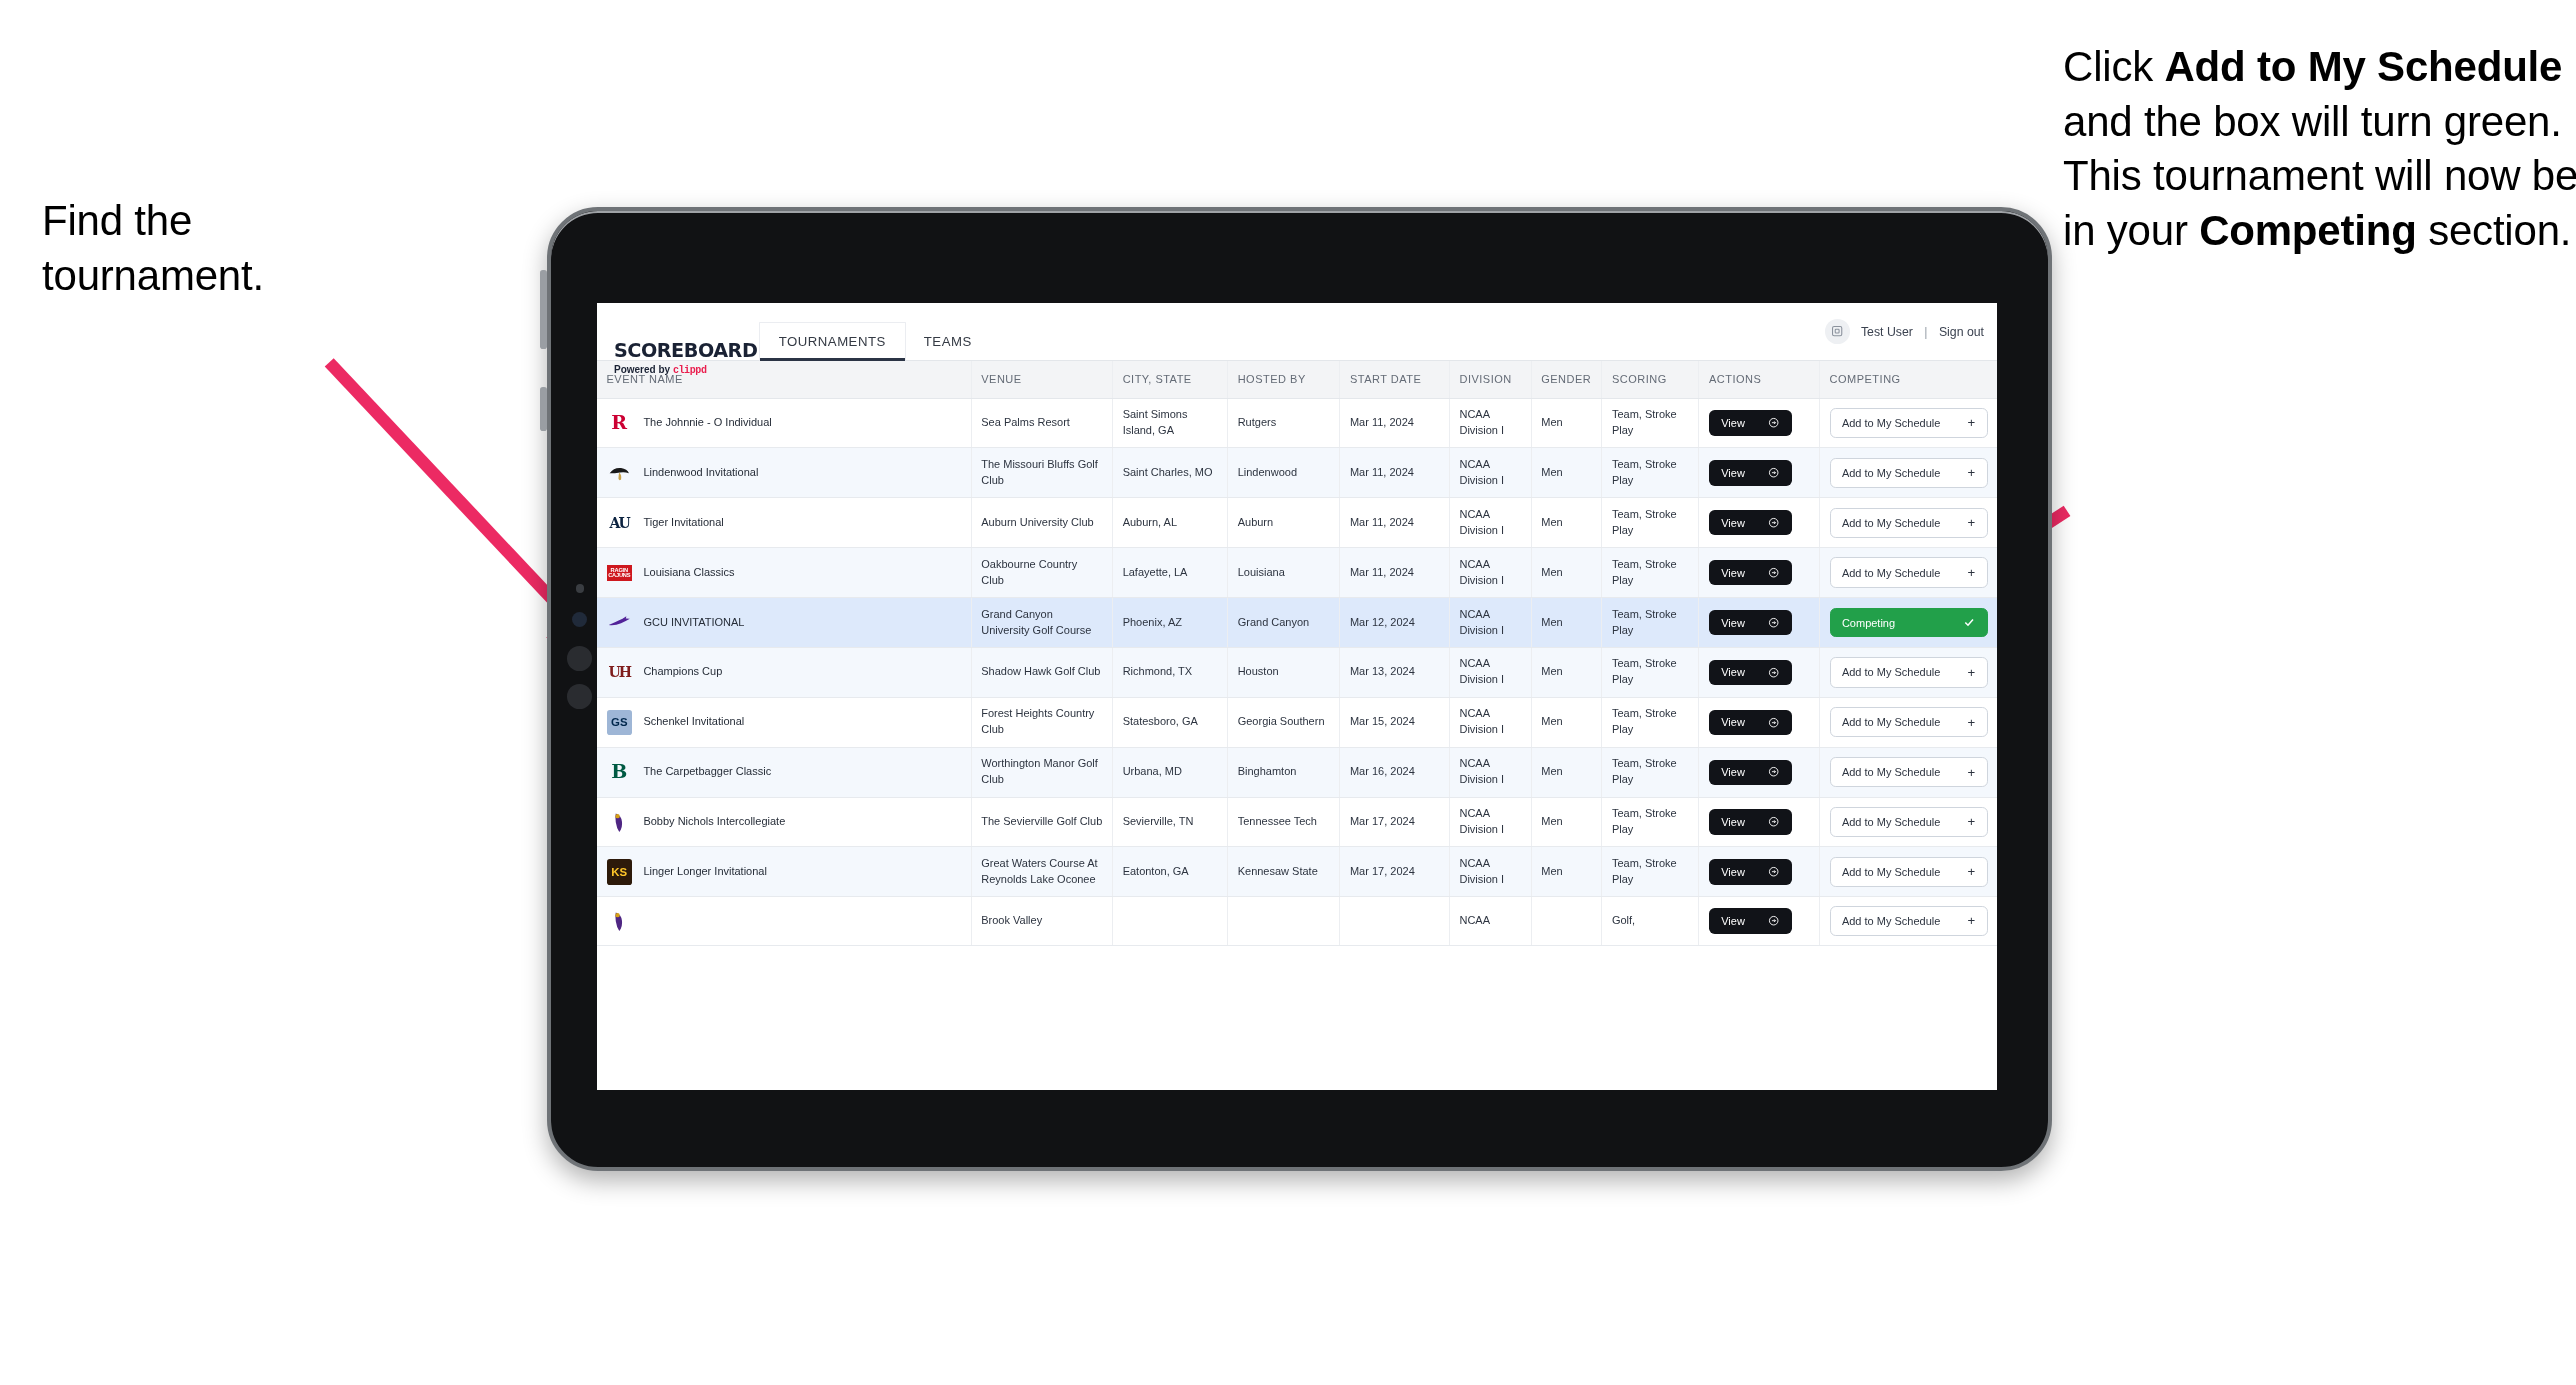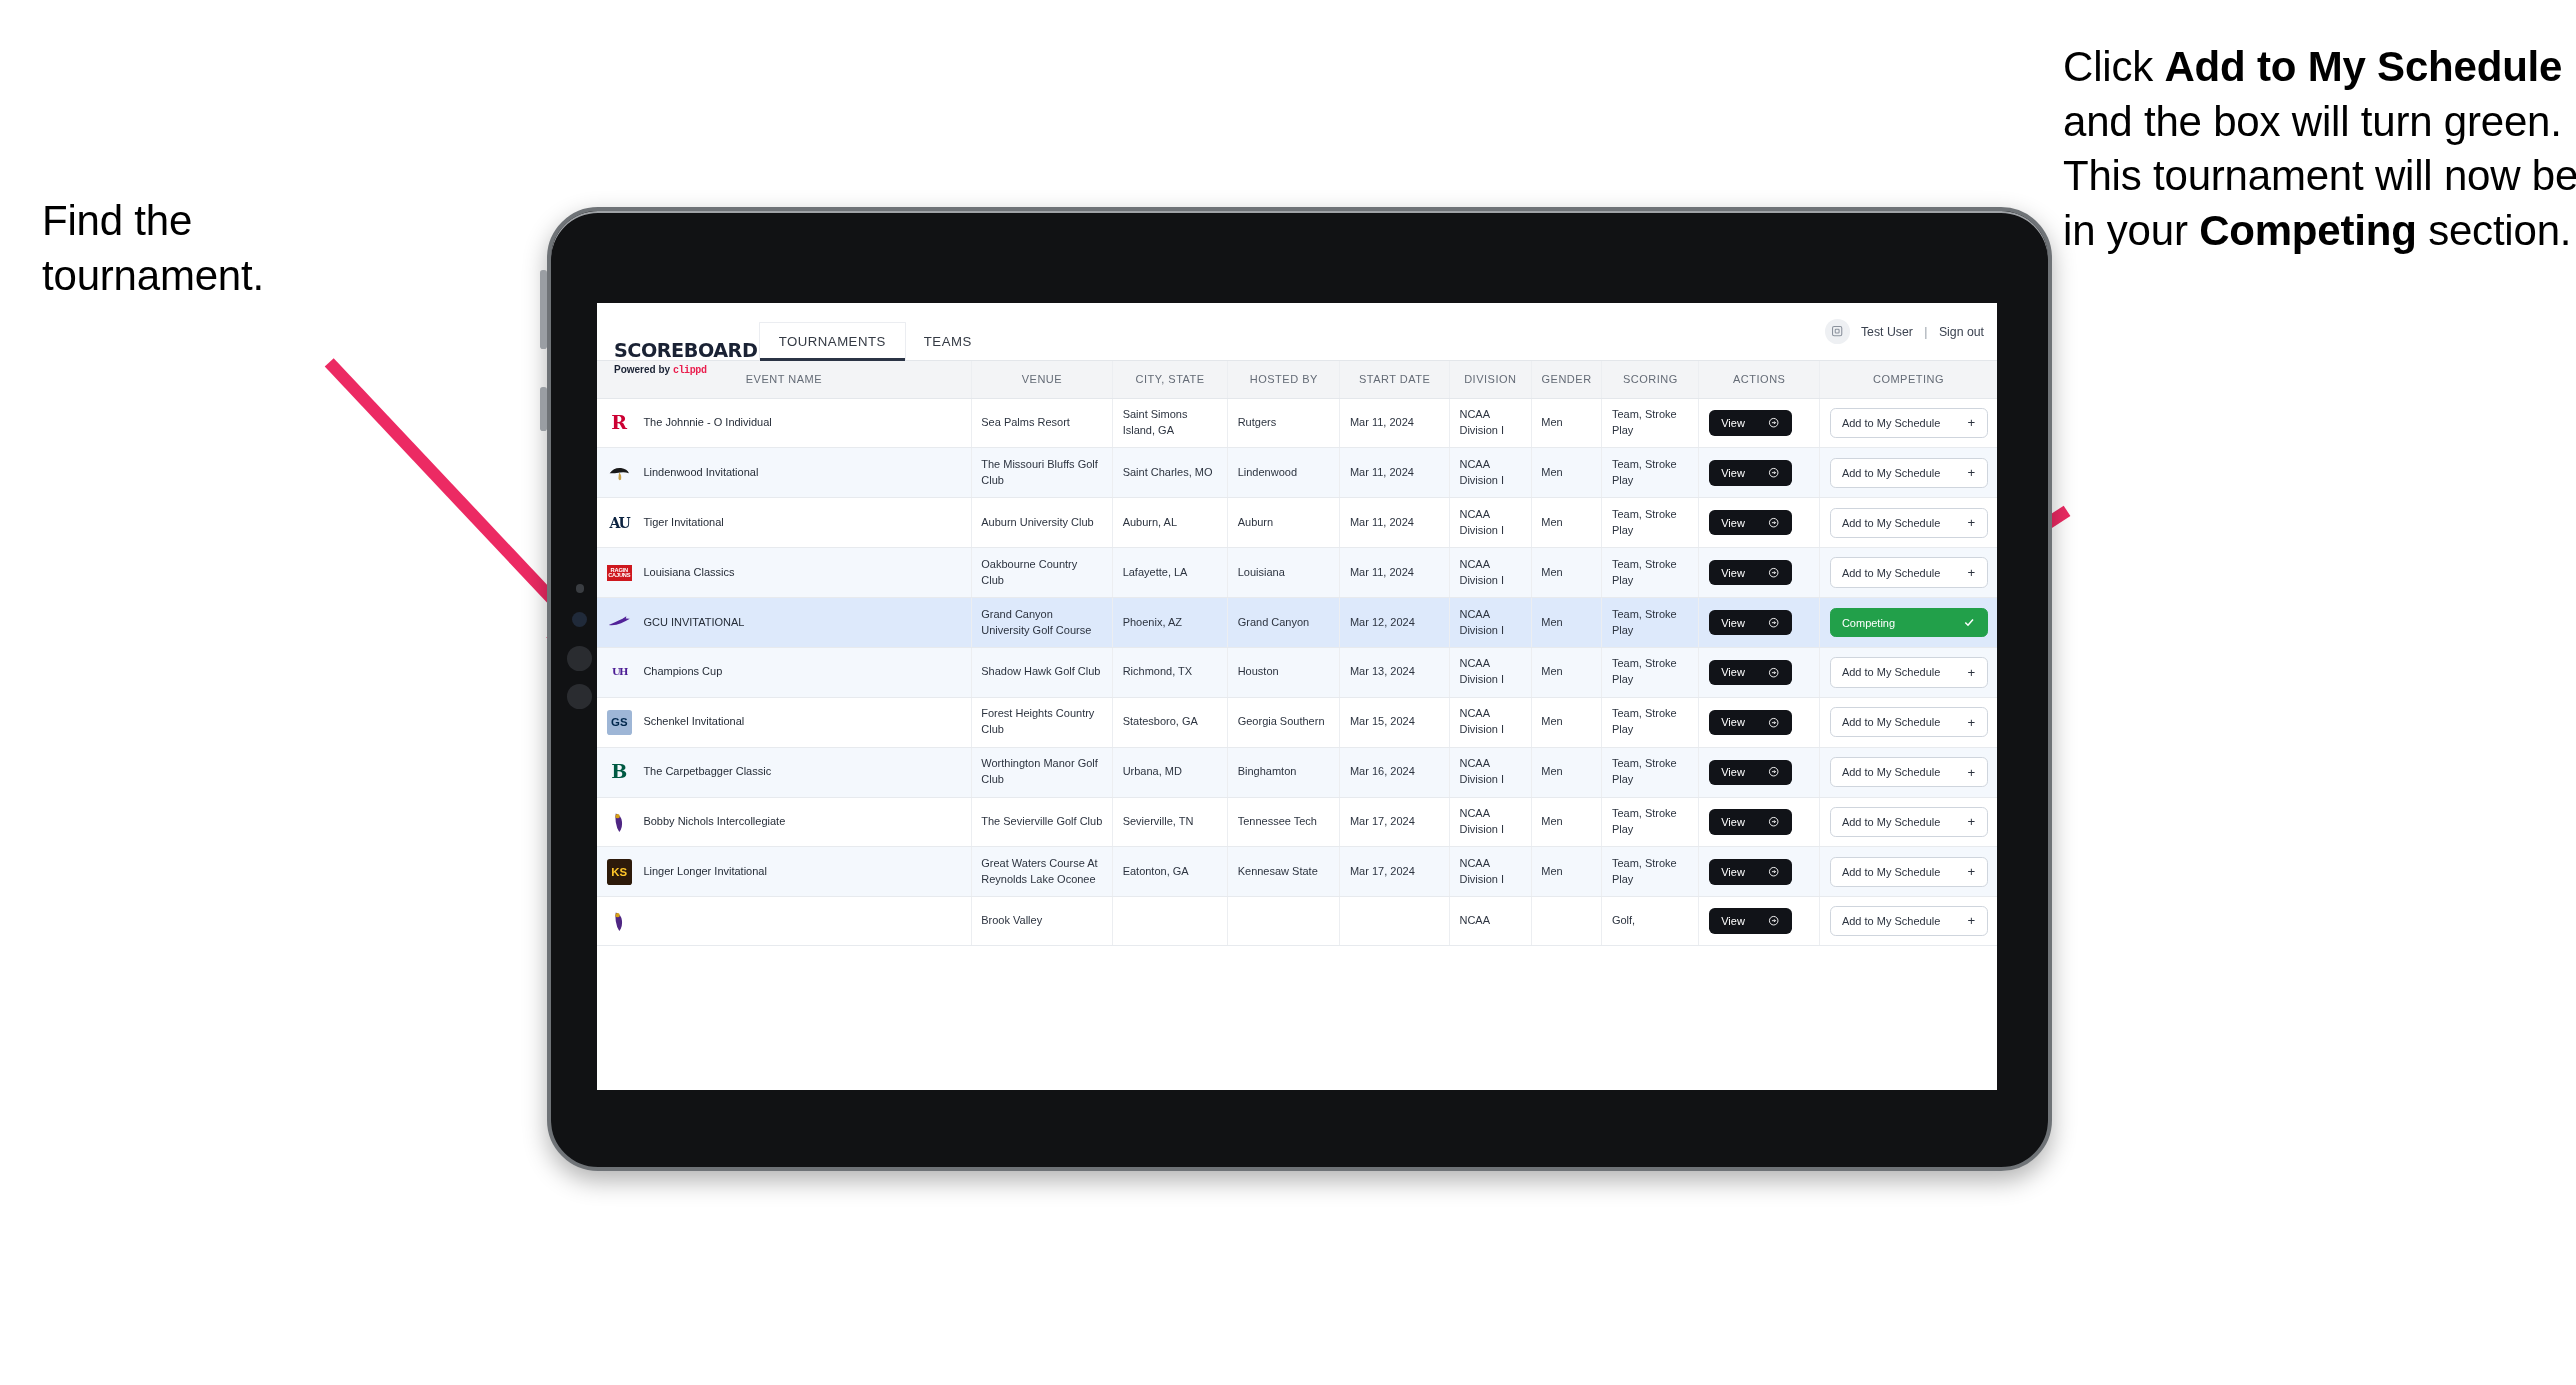--- a/index.html
+++ b/index.html
@@ -148,21 +148,21 @@
 
   
   .tablewrap { height: calc(100% - 58px); overflow: hidden; }
   table { border-collapse: collapse; width: 100%; table-layout: fixed; }
   thead th {
     background: #f3f4f6;
     color: #646b76;
     font-size: 11px;
     font-weight: 400;
     letter-spacing: 0.5px;
-    text-align: center;
+    text-align: left;
     padding: 12.3px 9.5px;
     border-bottom: 0.9px solid #e4e7eb;
     border-right: 0.9px solid #eceef1;
     white-space: nowrap;
   }
   thead th:last-child { border-right: none; }
   tbody td {
     font-size: 11px;
     color: #2d3440;
     padding: 8.5px 9.5px;
@@ -472,21 +472,21 @@
                     <svg viewBox="0 0 16 16" fill="none" stroke="#fff" stroke-width="2">
                       <path d="M3 8.5 L6.5 12 L13 4.5"></path>
                     </svg>
                   </button>
                 </td>
               </tr>
               <tr class="alt">
                 <td>
                   <div class="ev">
                     <span class="logo">
-                      <span style="font-family:'DejaVu Serif',serif;font-weight:700;font-size:10px;letter-spacing:-1.9px;color:#4c1d95">UH</span>
+                      <span style="font-family:'DejaVu Serif',serif;font-weight:700;font-size:14px;letter-spacing:-1.9px;color:#7f1d1d">UH</span>
                     </span>
                     <span class="ev-name">Champions Cup</span>
                   </div>
                 </td>
                 <td>Shadow Hawk Golf Club</td>
                 <td>Richmond, TX</td>
                 <td>Houston</td>
                 <td>Mar 13, 2024</td>
                 <td>NCAA Division I</td>
                 <td>Men</td>

